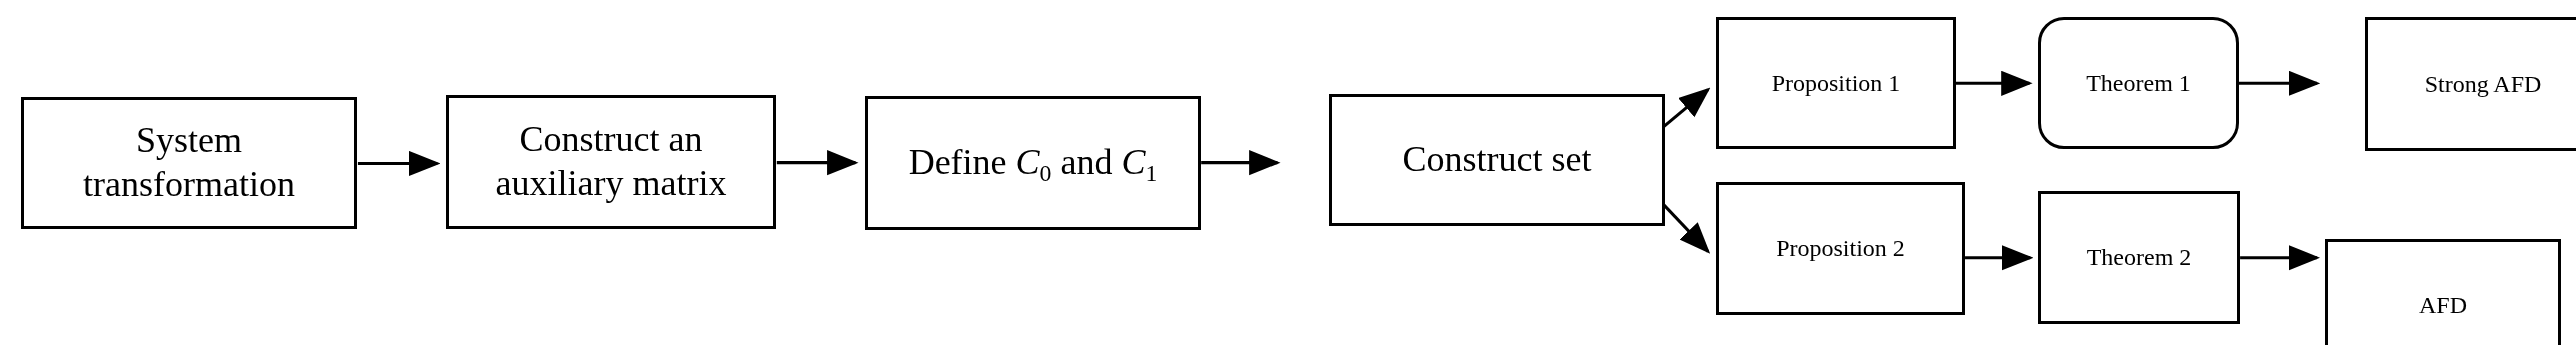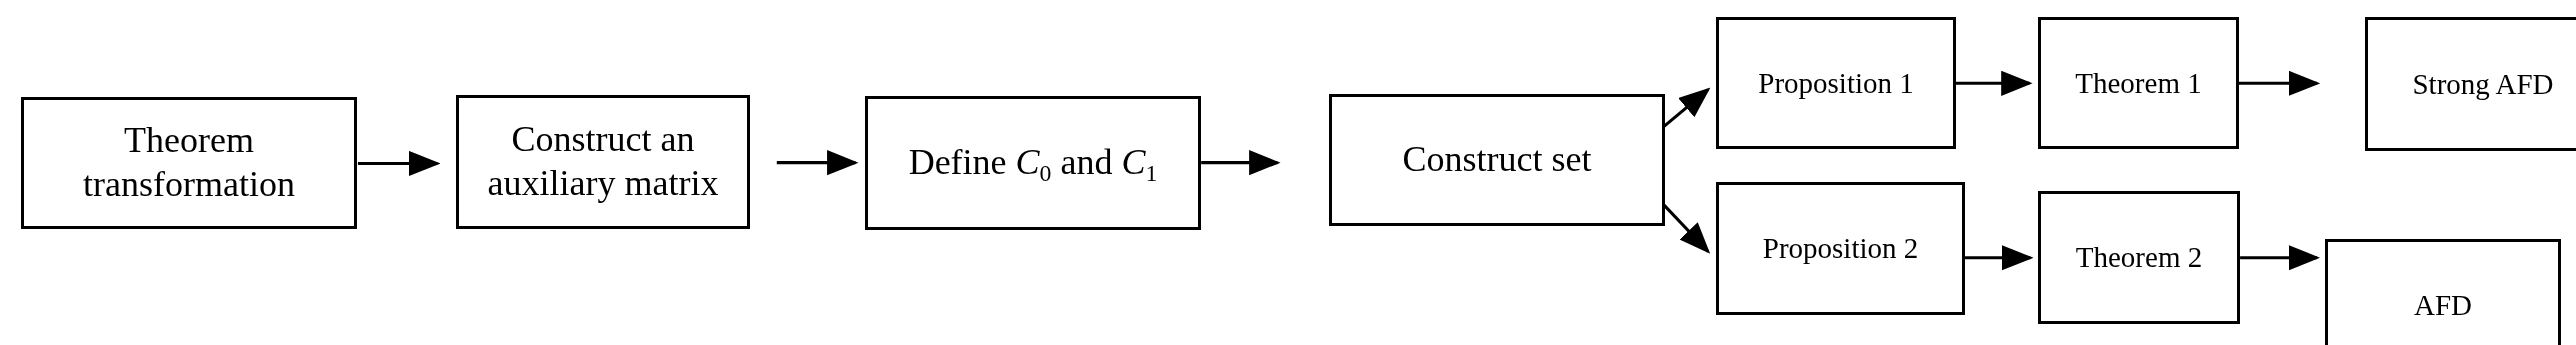--- a/index.html
+++ b/index.html
@@ -26,21 +26,21 @@
     text-align: center;
     color: #000000;
     line-height: 1.22;
     padding: 0 6.3px;
   }
   .node .txt {
     display: block;
     width: 100%;
   }
   .fs-big { font-size: 36px; }
-  .fs-med { font-size: 29px; }
+  .fs-med { font-size: 24px; }
   .mathvar {
     font-style: italic;
     font-family: "Liberation Serif", "DejaVu Serif", serif;
   }
   .mathvar sub {
     font-style: normal;
     font-size: 0.66em;
     vertical-align: -0.28em;
     line-height: 0;
   }
@@ -79,47 +79,47 @@
 
     <line x1="2848" y1="106" x2="2948" y2="106" stroke="#000000" stroke-width="4" marker-end="url(#ah)"></line>
 
     <line x1="2500" y1="328" x2="2583" y2="328" stroke="#000000" stroke-width="4" marker-end="url(#ah)"></line>
 
     <line x1="2850" y1="328" x2="2948" y2="328" stroke="#000000" stroke-width="4" marker-end="url(#ah)"></line>
   </svg>
 
   <div class="node fs-big" style="left:21px; top:97px; width:336px; height:132px;">
     <span class="txt">
-      <span>Theorem</span><br>
+      <span>System</span><br>
       <span>transformation</span>
     </span>
   </div>
 
-  <div class="node fs-big" style="left:456px; top:95px; width:294px; height:134px;">
+  <div class="node fs-big" style="left:446px; top:95px; width:330px; height:134px;">
     <span class="txt">
       <span>Construct an</span><br>
       <span>auxiliary matrix</span>
     </span>
   </div>
 
   <div class="node fs-big" style="left:865px; top:96px; width:336px; height:134px;">
     <span class="txt"><span>Define </span><span class="mathvar"><span>C</span><sub>0</sub></span><span> and </span><span class="mathvar"><span>C</span><sub>1</sub></span></span>
   </div>
 
   <div class="node fs-big" style="left:1285px; top:94px; width:336px; height:132px;margin-left:44px;">
     <span class="txt">
       <span>Construct set</span><br>
     </span>
   </div>
 
   <div class="node fs-med" style="left:1716px; top:17.3px; width:240px; height:132px;">
     <span class="txt">Proposition 1</span>
   </div>
 
-  <div class="node fs-med" style="left:2038px; top:17.3px; width:201px; height:132px;">
+  <div class="node fs-med" style="left:2038px; top:17.3px; width:201px; height:132px;border-radius:26px;">
     <span class="txt">Theorem 1</span>
   </div>
 
   <div class="node fs-med" style="left:2325px; top:17.3px; width:236px; height:134px;margin-left:40px;">
     <span class="txt">Strong AFD</span>
   </div>
 
   <div class="node fs-med" style="left:1716px; top:182px; width:249px; height:133px;">
     <span class="txt">Proposition 2</span>
   </div>

